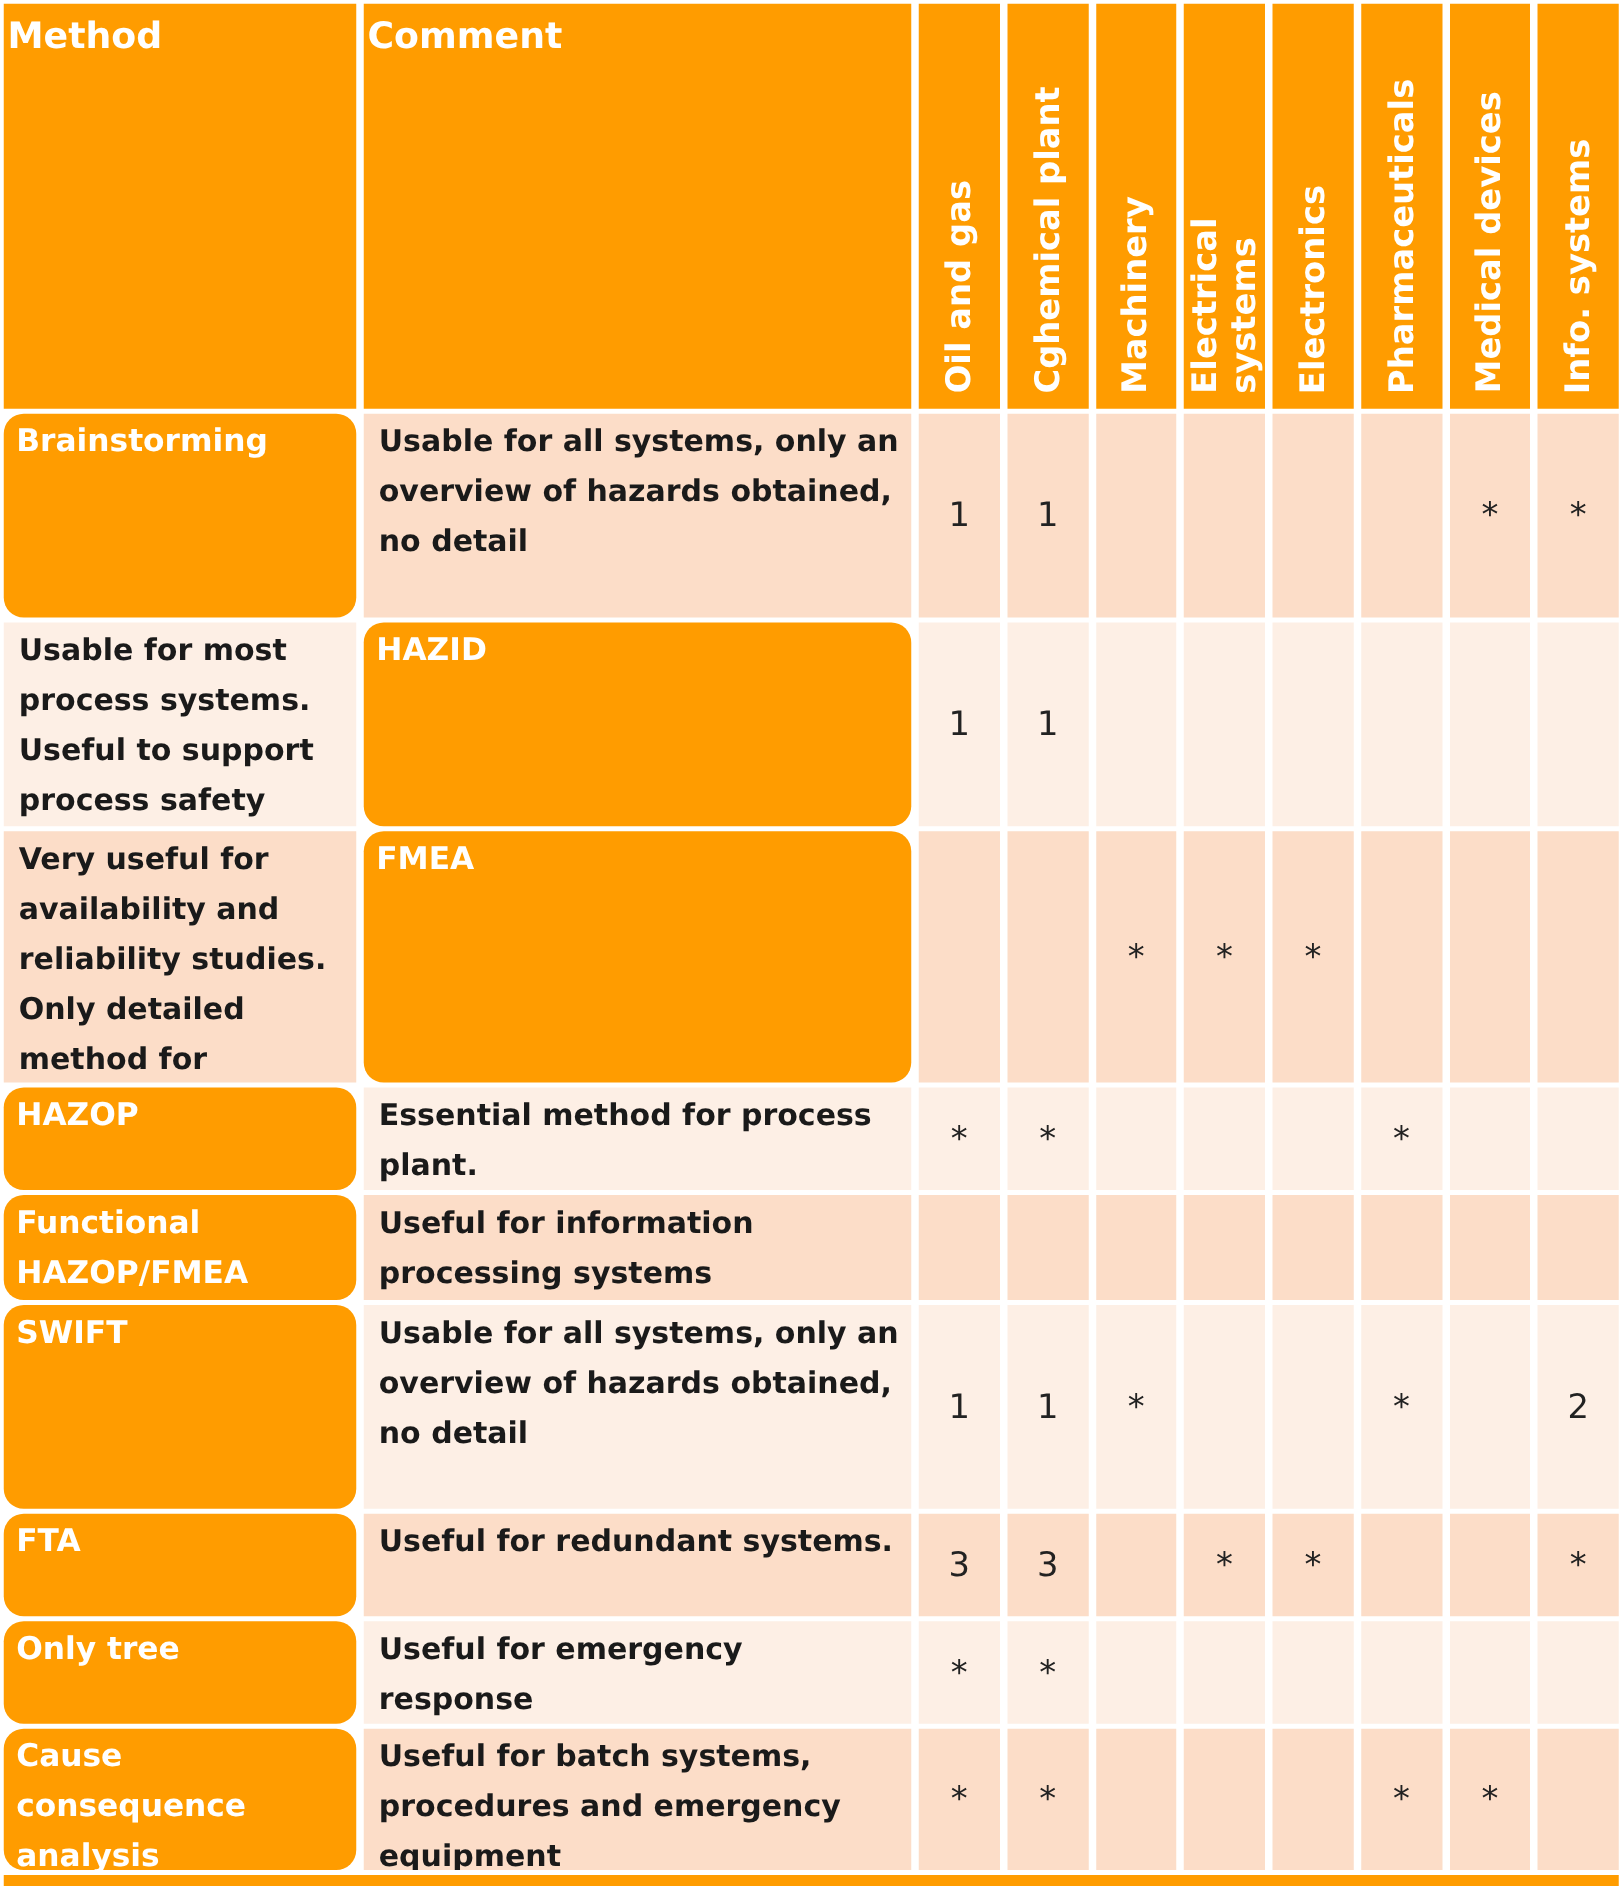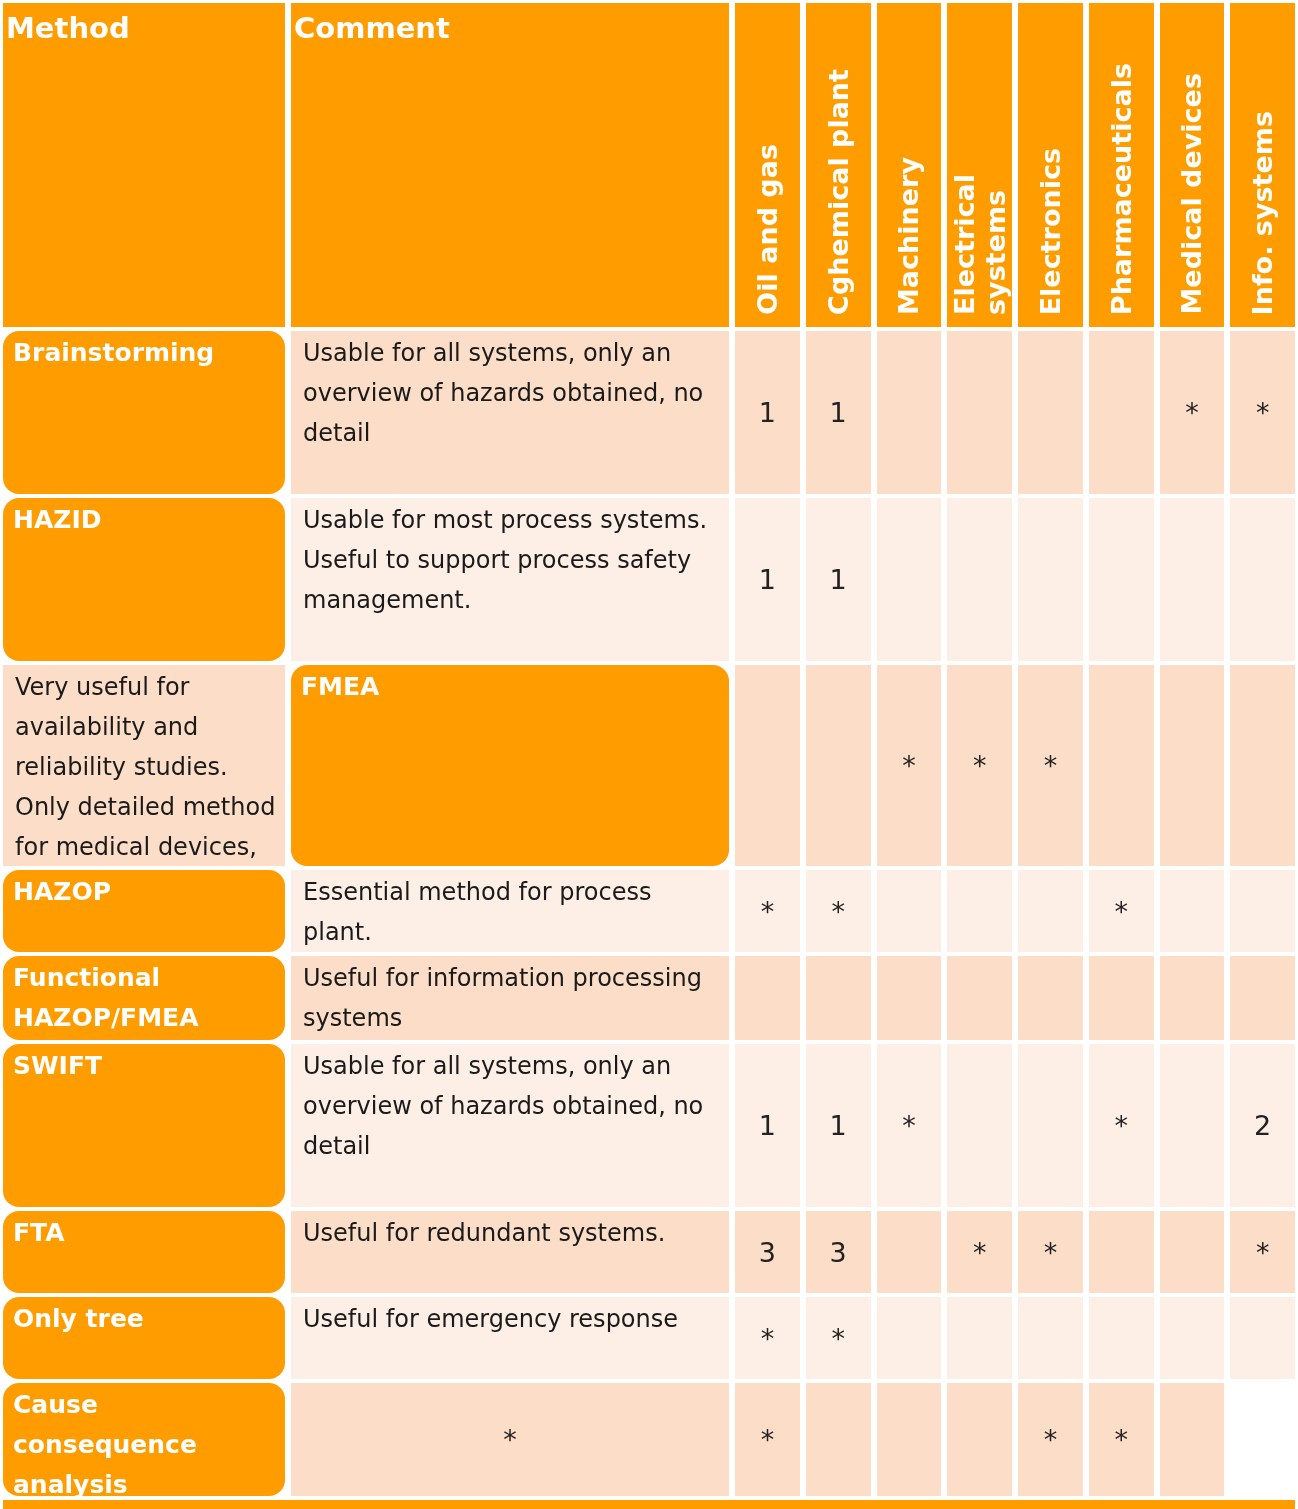--- a/index.html
+++ b/index.html
@@ -60,20 +60,21 @@
     font-size:25px;
     line-height:40px;
     padding:2px 8px 2px 10px;
     border-radius:16px;
   }
   .ccell{
     color:var(--text-dark);
     font-size:24px;
     line-height:40px;
     padding:2px 6px 2px 12px;
+    font-weight:bold;
   }
   .vcell{
     display:flex;
     align-items:center;
     justify-content:center;
     color:#222;
     font-size:27px;
   }
   .dark{background:var(--row-dark);}
   .light{background:var(--row-light);}
@@ -118,22 +119,22 @@
   <div class="cell mcell">Brainstorming</div>
       <div class="cell ccell dark">Usable for all systems, only an overview of hazards obtained, no detail</div>
       <div class="cell vcell dark">1</div>
       <div class="cell vcell dark">1</div>
       <div class="cell vcell dark"></div>
       <div class="cell vcell dark"></div>
       <div class="cell vcell dark"></div>
       <div class="cell vcell dark"></div>
       <div class="cell vcell dark">*</div>
       <div class="cell vcell dark">*</div>
+      <div class="cell ccell light">Usable for most process systems. Useful to support process safety management.</div>
       <div class="cell mcell">HAZID</div>
-      <div class="cell ccell light">Usable for most process systems. Useful to support process safety management.</div>
       <div class="cell vcell light">1</div>
       <div class="cell vcell light">1</div>
       <div class="cell vcell light"></div>
       <div class="cell vcell light"></div>
       <div class="cell vcell light"></div>
       <div class="cell vcell light"></div>
       <div class="cell vcell light"></div>
       <div class="cell vcell light"></div>
       <div class="cell ccell dark">Very useful for availability and reliability studies. Only detailed method for medical devices, machinery</div>
       <div class="cell mcell">FMEA</div>
@@ -189,20 +190,21 @@
       <div class="cell ccell light">Useful for emergency response</div>
       <div class="cell vcell light">*</div>
       <div class="cell vcell light">*</div>
       <div class="cell vcell light"></div>
       <div class="cell vcell light"></div>
       <div class="cell vcell light"></div>
       <div class="cell vcell light"></div>
       <div class="cell vcell light"></div>
       <div class="cell vcell light"></div>
       <div class="cell mcell">Cause consequence analysis</div>
+      <div class="cell ccell dark">Useful for batch systems, procedures and emergency equipment</div>
       <div class="cell vcell dark">*</div>
       <div class="cell vcell dark">*</div>
       <div class="cell vcell dark"></div>
       <div class="cell vcell dark"></div>
       <div class="cell vcell dark"></div>
       <div class="cell vcell dark">*</div>
       <div class="cell vcell dark">*</div>
       <div class="cell vcell dark"></div>
     </div>
   <div class="bottom-bar"></div>

